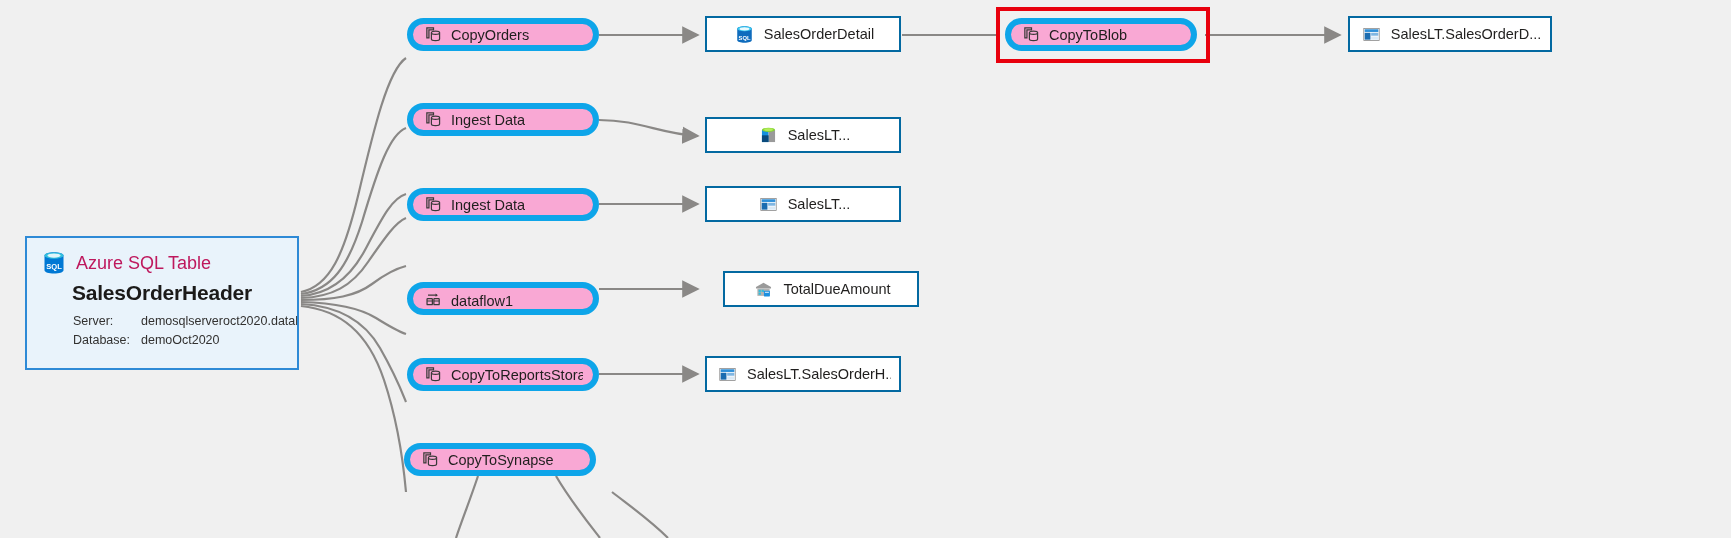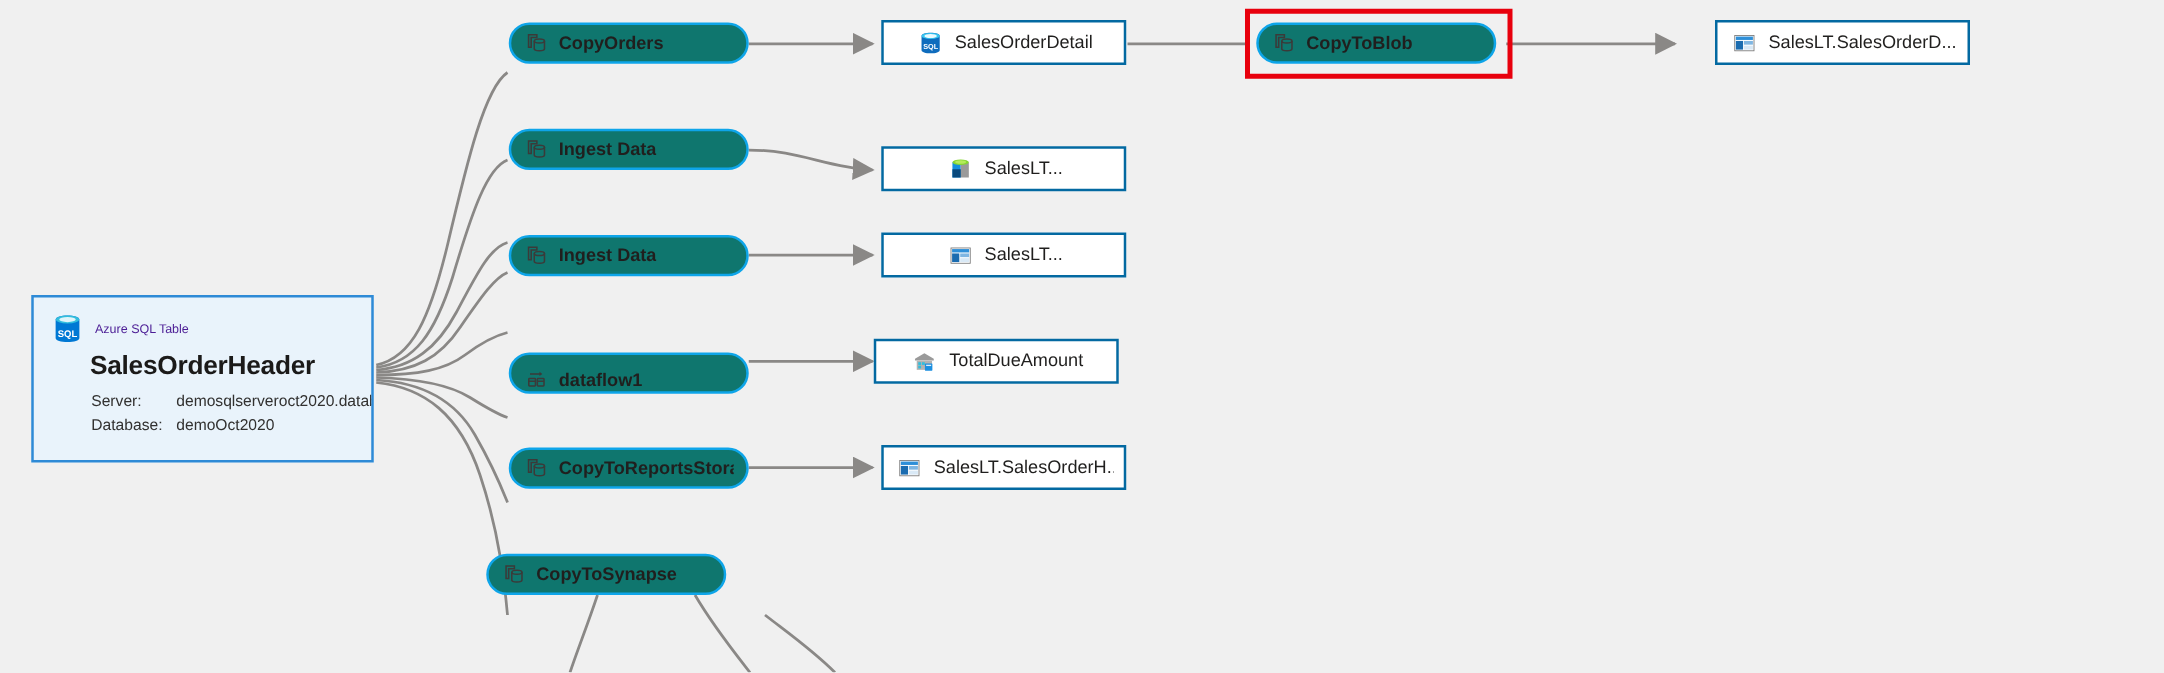--- a/index.html
+++ b/index.html
@@ -46,22 +46,22 @@
     overflow: hidden;
     padding: 10px 14px 0 14px;
   }
   .entity-head {
     display: flex;
     align-items: center;
     gap: 9px;
     height: 30px;
   }
   .entity-type {
-    font-size: 10px;
-    color: #4c1d95;
+    font-size: 18px;
+    color: #be185d;
     white-space: nowrap;
   }
   .entity-title {
     font-size: 21px;
     font-weight: bold;
     letter-spacing: -0.2px;
     margin-top: 3px;
     margin-bottom: 7px;
     white-space: nowrap;
     color: #1b1a19;
@@ -84,30 +84,29 @@
   }
   .prop-val {
     white-space: nowrap;
   }
 
   
   .activity {
     position: absolute;
     width: 192px;
     height: 33px;
-    background: #0f766e;
-    border: 2px solid #0ea5e9;
+    background: #f9a8d4;
+    border: 6px solid #0ea5e9;
     border-radius: 17px;
     box-sizing: border-box;
     display: flex;
     align-items: center;
     gap: 8px;
     padding: 0 10px 0 11px;
     overflow: hidden;
-    font-weight: bold;
   }
   .activity .label {
     font-size: 14.5px;
     white-space: nowrap;
     overflow: hidden;
     color: #201f1e;
   }
 
   
   .dataset {
@@ -263,21 +262,21 @@
     <span class="icon">
       <svg width="19" height="19" viewBox="0 0 20 20" xmlns="http://www.w3.org/2000/svg">
         <path d="M3 3 h7 v2.2 h-4.8 v8.3 H3 Z" fill="none" stroke="#3b3a39" stroke-width="1.3"></path>
         <ellipse cx="12.1" cy="8.2" rx="4.3" ry="1.7" fill="none" stroke="#3b3a39" stroke-width="1.3"></ellipse>
         <path d="M7.8 8.2 v6.5 c0 .95 1.93 1.7 4.3 1.7 s4.3-.75 4.3-1.7 V8.2" fill="none" stroke="#3b3a39" stroke-width="1.3"></path>
       </svg>
     </span>
     <span class="label">CopyToReportsStora...</span>
   </div>
 
-  <div class="activity" style="left:389px; top:443px;">
+  <div class="activity" style="left:404px; top:443px;">
     <span class="icon">
       <svg width="19" height="19" viewBox="0 0 20 20" xmlns="http://www.w3.org/2000/svg">
         <path d="M3 3 h7 v2.2 h-4.8 v8.3 H3 Z" fill="none" stroke="#3b3a39" stroke-width="1.3"></path>
         <ellipse cx="12.1" cy="8.2" rx="4.3" ry="1.7" fill="none" stroke="#3b3a39" stroke-width="1.3"></ellipse>
         <path d="M7.8 8.2 v6.5 c0 .95 1.93 1.7 4.3 1.7 s4.3-.75 4.3-1.7 V8.2" fill="none" stroke="#3b3a39" stroke-width="1.3"></path>
       </svg>
     </span>
     <span class="label">CopyToSynapse</span>
   </div>
 
@@ -323,21 +322,21 @@
         <rect x="3.2" y="5" width="17.6" height="14" fill="#ffffff" stroke="#7a7a7a" stroke-width="0.8"></rect>
         <rect x="4.2" y="6" width="15.6" height="3.1" fill="#2e8fd8"></rect>
         <rect x="4.2" y="10" width="6.6" height="7.9" fill="#1b6cb0"></rect>
         <rect x="11.6" y="10" width="8.2" height="3.4" fill="#7fb6e2"></rect>
         <rect x="11.6" y="14.3" width="8.2" height="3.6" fill="#d9e9f6"></rect>
       </svg>
     </span>
     <span class="label">SalesLT...</span>
   </div>
 
-  <div class="dataset" style="left:699px; top:271px;">
+  <div class="dataset" style="left:723px; top:271px;">
     <span class="icon">
       <svg width="21" height="21" viewBox="0 0 24 24" xmlns="http://www.w3.org/2000/svg">
         <path d="M3.4 9.2 L12 4.2 L20.6 9.2 v1.6 H3.4 Z" fill="#9a9a9a"></path>
         <rect x="5" y="11" width="14" height="8.3" fill="#b3b3b3"></rect>
         <rect x="6.4" y="12.3" width="2.6" height="2.5" fill="#32bedd"></rect>
         <rect x="9.8" y="12.3" width="2.6" height="2.5" fill="#32bedd"></rect>
         <rect x="6.4" y="15.5" width="2.6" height="2.5" fill="#32bedd"></rect>
         <rect x="12.5" y="13.4" width="6.8" height="6.6" rx="0.5" fill="#1b8fe0"></rect>
         <rect x="13.6" y="14.6" width="4.6" height="1.2" fill="#ffffff" opacity="0.85"></rect>
       </svg>
@@ -351,21 +350,21 @@
         <rect x="3.2" y="5" width="17.6" height="14" fill="#ffffff" stroke="#7a7a7a" stroke-width="0.8"></rect>
         <rect x="4.2" y="6" width="15.6" height="3.1" fill="#2e8fd8"></rect>
         <rect x="4.2" y="10" width="6.6" height="7.9" fill="#1b6cb0"></rect>
         <rect x="11.6" y="10" width="8.2" height="3.4" fill="#7fb6e2"></rect>
         <rect x="11.6" y="14.3" width="8.2" height="3.6" fill="#d9e9f6"></rect>
       </svg>
     </span>
     <span class="label">SalesLT.SalesOrderH...</span>
   </div>
 
-  <div class="dataset wide" style="left:1348px; top:16px;margin-left:24px;">
+  <div class="dataset wide" style="left:1348px; top:16px;">
     <span class="icon">
       <svg width="21" height="21" viewBox="0 0 24 24" xmlns="http://www.w3.org/2000/svg">
         <rect x="3.2" y="5" width="17.6" height="14" fill="#ffffff" stroke="#7a7a7a" stroke-width="0.8"></rect>
         <rect x="4.2" y="6" width="15.6" height="3.1" fill="#2e8fd8"></rect>
         <rect x="4.2" y="10" width="6.6" height="7.9" fill="#1b6cb0"></rect>
         <rect x="11.6" y="10" width="8.2" height="3.4" fill="#7fb6e2"></rect>
         <rect x="11.6" y="14.3" width="8.2" height="3.6" fill="#d9e9f6"></rect>
       </svg>
     </span>
     <span class="label">SalesLT.SalesOrderD...</span>

